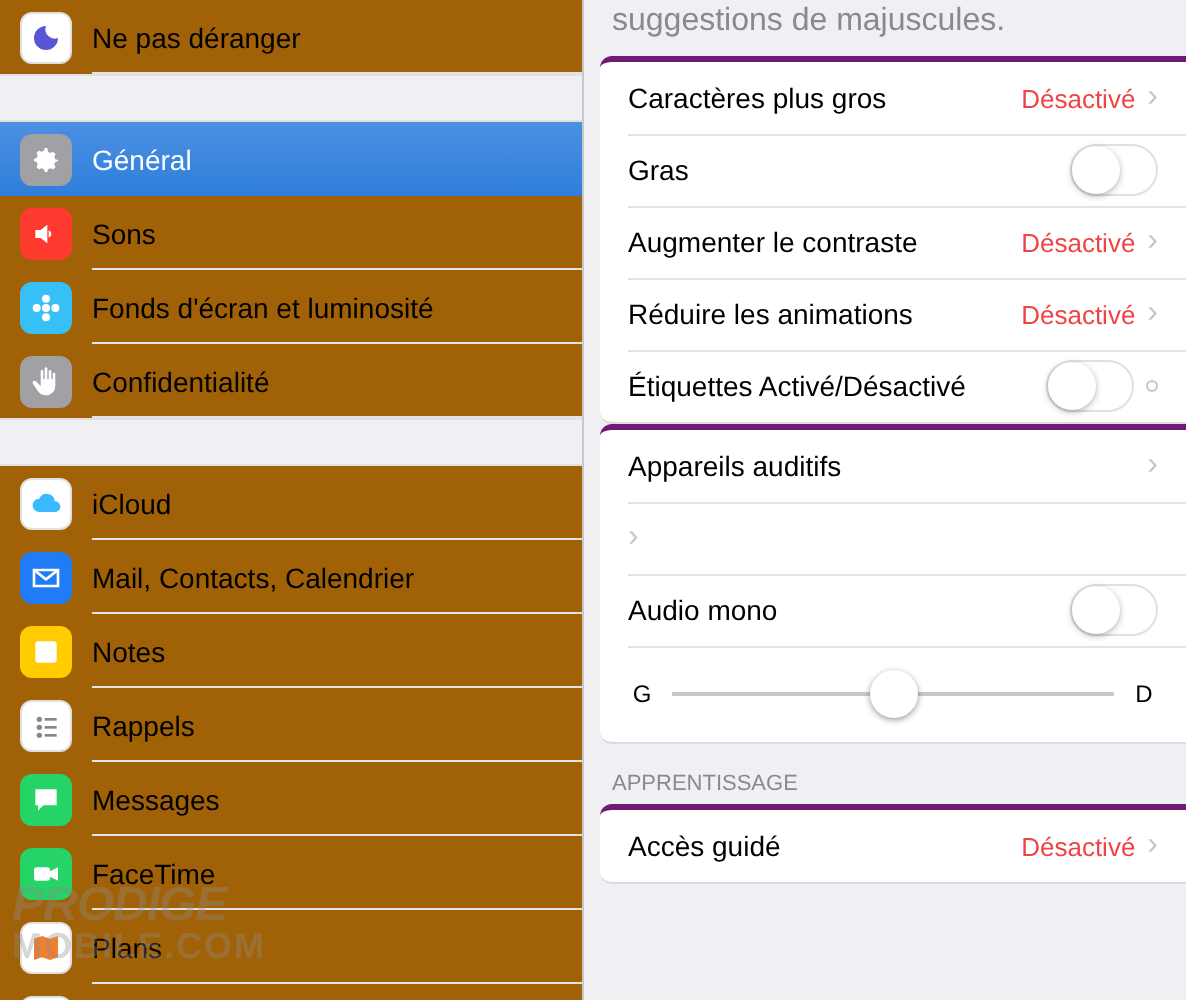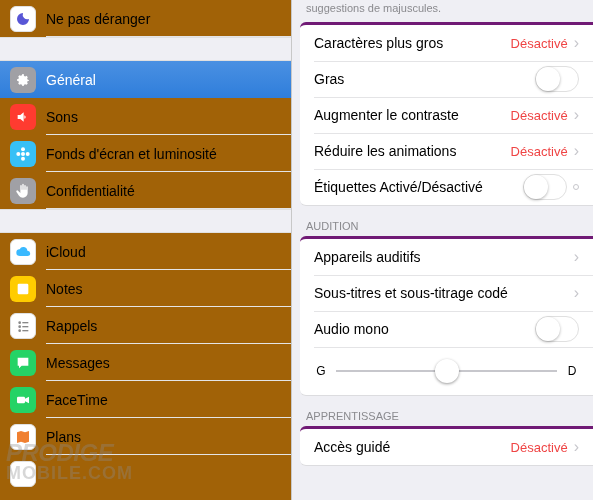--- a/index.html
+++ b/index.html
@@ -50,21 +50,21 @@
   .side-sep { height: 24px; background: #efeff4; border-top:1px solid #e0e0e0; border-bottom:1px solid #e0e0e0; }
 
   
   .detail {
     flex: 1;
     background: #efeff4;
     overflow: hidden;
     position: relative;
   }
   .hint {
-    font-size: 11px;
+    font-size: 16px;
     color: #8a8a8e;
     padding: 2px 14px 8px;
   }
   .group-header {
     font-size: 11px;
     color: #8a8a8e;
     text-transform: uppercase;
     padding: 14px 14px 4px;
   }
   .group {
@@ -204,20 +204,30 @@
     <div class="side-item">
       <div class="side-icon" style="background: rgb(255, 255, 255); border: 1px solid rgb(224, 224, 224);">
         <svg viewBox="0 0 24 24" width="16" height="16" fill="#3ab9ff">
           <path d="M19 18H7a5 5 0 0 1 0-10 6 6 0 0 1 11.5 2A4 4 0 0 1 19 18z"></path>
         </svg>
       </div>
       <span class="side-label">iCloud</span>
       <div class="rule"></div>
     </div>
     <div class="side-item">
+      <div class="side-icon" style="background: rgb(31, 124, 246);">
+        <svg viewBox="0 0 24 24" width="16" height="16" fill="#ffffff">
+          <path d="M3 6h18v12H3z" fill="none" stroke="#ffffff" stroke-width="2"></path>
+          <path d="M3 6l9 7 9-7" fill="none" stroke="#ffffff" stroke-width="2"></path>
+        </svg>
+      </div>
+      <span class="side-label">Mail, Contacts, Calendrier</span>
+      <div class="rule"></div>
+    </div>
+    <div class="side-item">
       <div class="side-icon" style="background: rgb(255, 204, 0);">
         <svg viewBox="0 0 24 24" width="16" height="16" fill="#ffffff">
           <rect x="4" y="4" width="16" height="16" rx="2"></rect>
           <line x1="7" y1="9" x2="17" y2="9" stroke="#fff" stroke-width="1"></line>
           <line x1="7" y1="13" x2="17" y2="13" stroke="#fff" stroke-width="1"></line>
         </svg>
       </div>
       <span class="side-label">Notes</span>
       <div class="rule"></div>
     </div>
@@ -295,28 +305,26 @@
       </div>
       <div class="row">
         <span class="row-label">Étiquettes Activé/Désactivé</span>
         <div class="toggle">
           <div class="knob"></div>
         </div>
         <span style="width: 6px; height: 6px; border: 1px solid rgb(199, 199, 204); border-radius: 50%; margin-left: 6px;"></span>
       </div>
     </div>
 
-  <div class="group-header">AUDITION</div>
   <div class="group" id="group-audition">
       <div class="row">
         <span class="row-label">Appareils auditifs</span>
         <span class="chev">›</span>
       </div>
       <div class="row">
-        <span class="row-label">Sous-titres et sous-titrage codé</span>
         <span class="chev">›</span>
       </div>
       <div class="row">
         <span class="row-label">Audio mono</span>
         <div class="toggle">
           <div class="knob"></div>
         </div>
       </div>
       <div class="row slider-row">
         <span class="slider-side">G</span>

